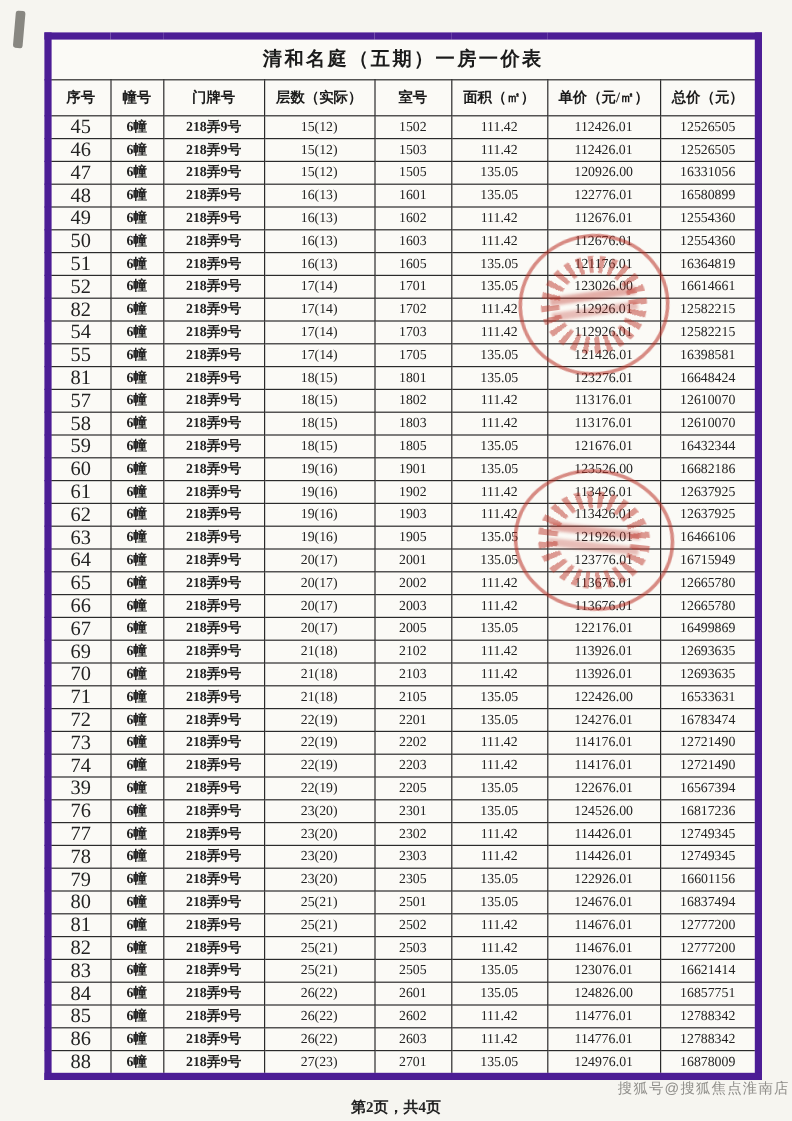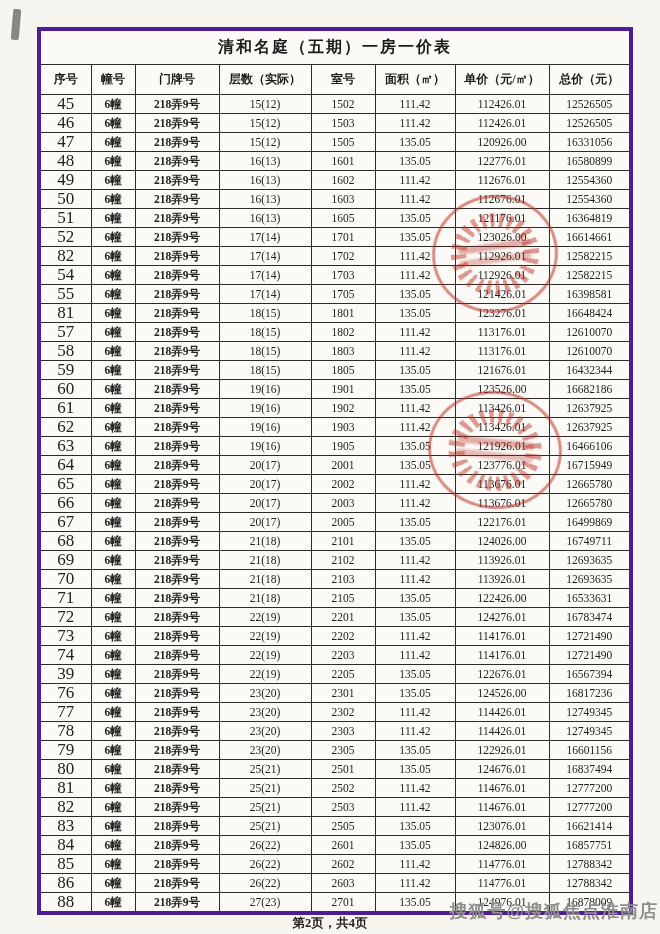--- a/index.html
+++ b/index.html
@@ -15,21 +15,21 @@
 
   .scan-mark{
     position:absolute;left:12px;top:9px;width:8px;height:31px;
     background:#63625c;opacity:.75;border-radius:2px;transform:rotate(5deg);
   }
 
   table.price{
     position:absolute;left:37px;top:27px;width:592px;
     border-collapse:collapse;table-layout:fixed;
     background:#fbfaf6;
-    border:4px solid #4c1d95;
+    border:6px solid #4c1d95;
   }
   table.price th,table.price td{
     border:1px solid #2b2b2b;
     text-align:center;vertical-align:middle;
     padding:0;overflow:hidden;white-space:nowrap;
   }
   tr.title-row th{
     height:33px;font-size:16px;font-weight:bold;letter-spacing:2px;
     border-bottom:1px solid #2b2b2b;
   }
@@ -44,21 +44,21 @@
   table.price tbody td:nth-child(1){font-size:17px;}
 
   .footer{
     position:absolute;left:0;right:0;top:897px;
     text-align:center;font-size:12.5px;font-weight:bold;color:#222;
     font-family:"Liberation Serif",serif;
     margin-top:18px;
   }
   .watermark{
     position:absolute;right:2px;top:899px;
-    font-size:18px;font-weight:bold;color:#8f8e8a;
+    font-size:12px;font-weight:normal;color:#8f8e8a;
     font-family:"Liberation Sans",sans-serif;
     letter-spacing:1px;
   }
 
   .stamp{
     position:absolute;z-index:6;border-radius:50%;
     border:3px solid rgba(186,48,36,.55);
     filter:blur(.4px);
     pointer-events:none;
   }
@@ -335,30 +335,20 @@
           <td>67</td>
           <td>6幢</td>
           <td>218弄9号</td>
           <td>20(17)</td>
           <td>2005</td>
           <td>135.05</td>
           <td>122176.01</td>
           <td>16499869</td>
         </tr>
         <tr>
-          <td>68</td>
-          <td>6幢</td>
-          <td>218弄9号</td>
-          <td>21(18)</td>
-          <td>2101</td>
-          <td>135.05</td>
-          <td>124026.00</td>
-          <td>16749711</td>
-        </tr>
-        <tr>
           <td>69</td>
           <td>6幢</td>
           <td>218弄9号</td>
           <td>21(18)</td>
           <td>2102</td>
           <td>111.42</td>
           <td>113926.01</td>
           <td>12693635</td>
         </tr>
         <tr>

